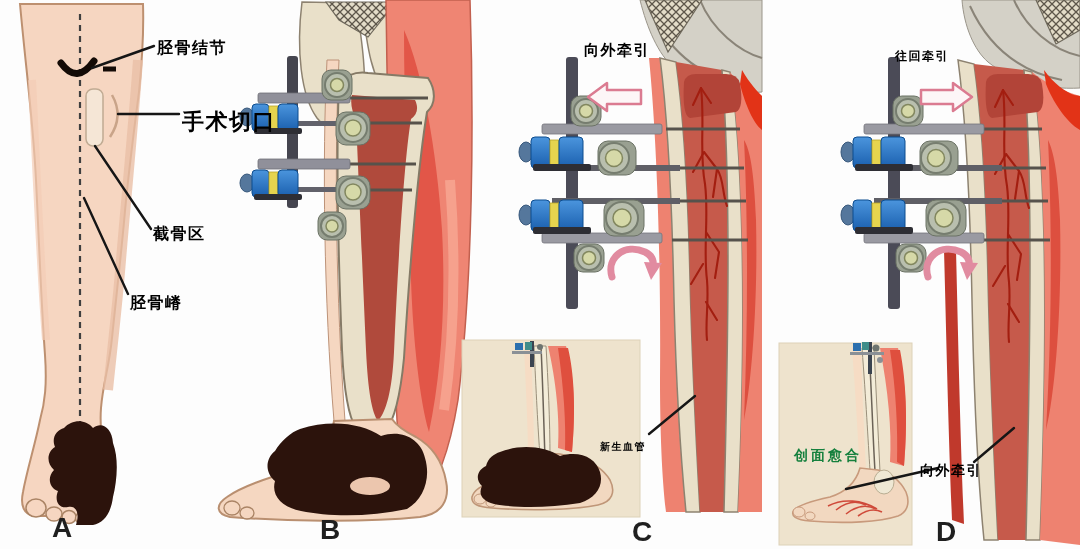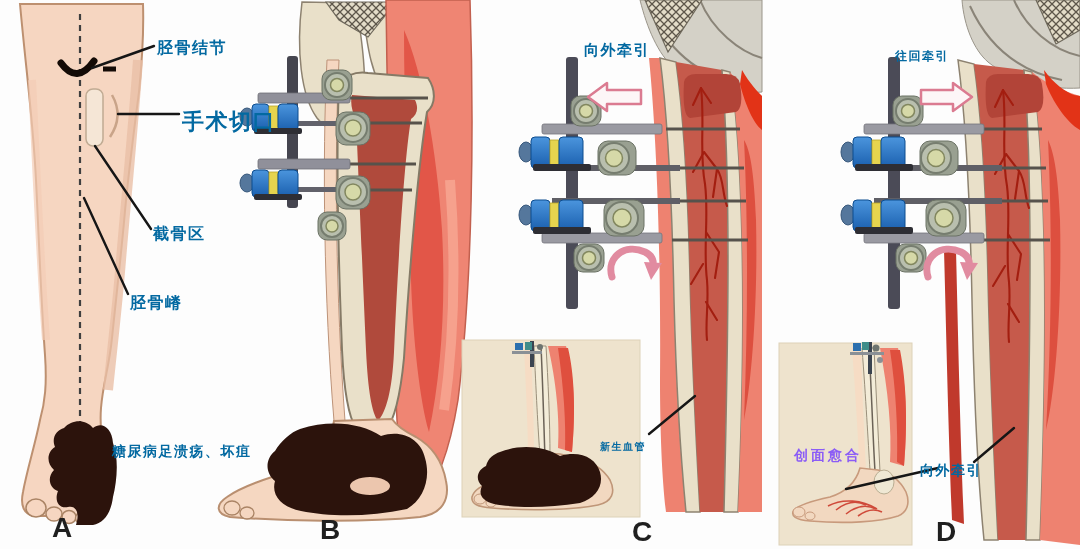--- a/index.html
+++ b/index.html
@@ -1,20 +1,20 @@
 <!DOCTYPE html>
 <html><head>
 <meta charset="utf-8">
 <style>
   html,body{margin:0;padding:0;background:#fff}
   .stage{position:relative;width:1080px;height:549px;background:#fdfdfd;overflow:hidden;
          font-family:"Liberation Sans",sans-serif}
   .stage svg{position:absolute;left:0;top:0}
-  .lbl{position:absolute;font-weight:700;color:#0369a1;white-space:nowrap;letter-spacing:1.5px}
-  .lbl.faded{color:#8b5cf6;letter-spacing:3px}
+  .lbl{position:absolute;font-weight:700;color:#000000;white-space:nowrap;letter-spacing:1.5px}
+  .lbl.faded{color:#15803d;letter-spacing:3px}
   .letter{position:absolute;font-weight:700;font-size:28px;color:#1f1f1f}
 </style>
 </head>
 <body>
 
 <div class="stage">
 
 <svg width="1080" height="549" viewBox="0 0 1080 549">
   <defs>
     <pattern id="xhatch" width="8" height="8" patternUnits="userSpaceOnUse">
@@ -287,21 +287,20 @@
       <line x1="938" y1="468" x2="846" y2="489"></line>
       <line x1="974" y1="462" x2="1014" y2="428"></line>
     </g>
   </g>
 </svg>
 
 <div class="lbl" style="left:157px;top:38px;font-size:16px">胫骨结节</div>
 <div class="lbl" style="left:182px;top:107px;font-size:22px">手术切口</div>
 <div class="lbl" style="left:153px;top:224px;font-size:16px">截骨区</div>
 <div class="lbl" style="left:130px;top:293px;font-size:16px">胫骨嵴</div>
-<div class="lbl" style="left:112px;top:443px;font-size:14px">糖尿病足溃疡、坏疽</div>
 
 <div class="lbl" style="left:584px;top:41px;font-size:15px">向外牵引</div>
 <div class="lbl" style="left:600px;top:440px;font-size:10px">新生血管</div>
 
 <div class="lbl" style="left:895px;top:48px;font-size:12px">往回牵引</div>
 <div class="lbl faded" style="left:794px;top:447px;font-size:14px">创面愈合</div>
 <div class="lbl" style="left:920px;top:462px;font-size:14px">向外牵引</div>
 
 <div class="letter" style="left:52px;top:512px">A</div>
 <div class="letter" style="left:320px;top:514px">B</div>

